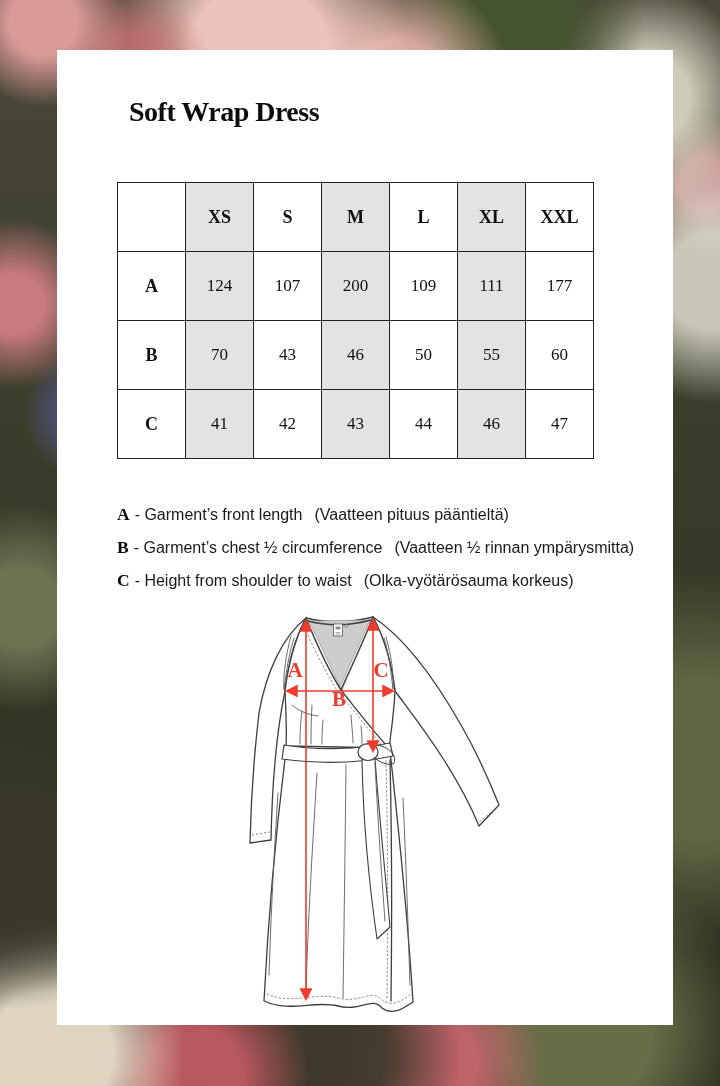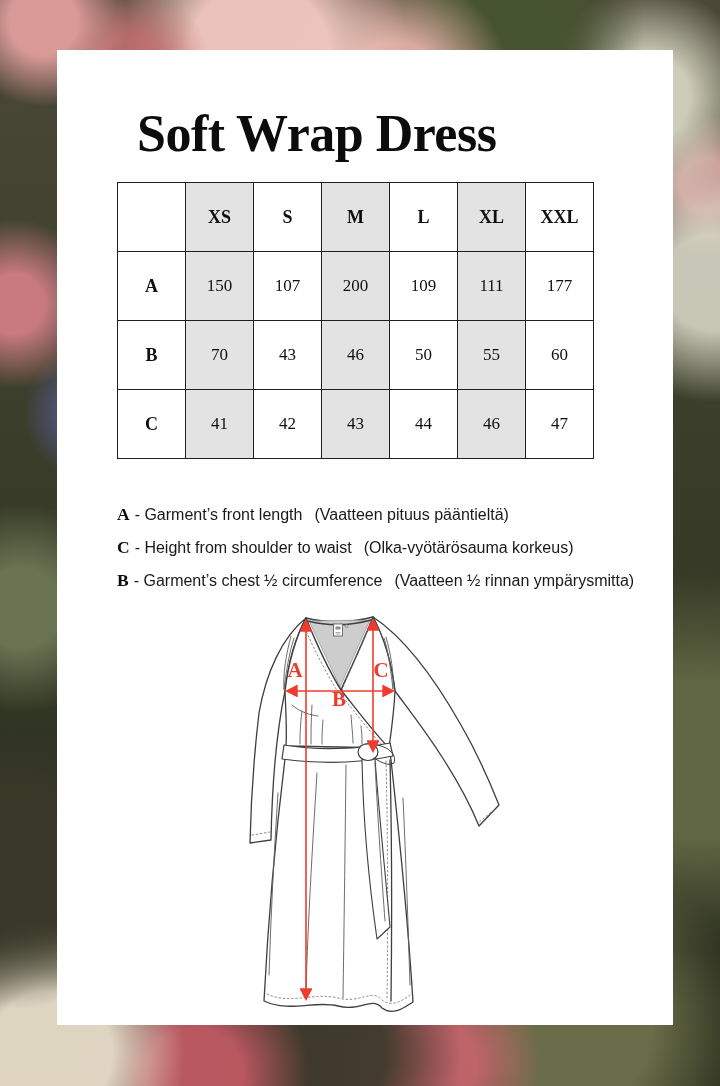--- a/index.html
+++ b/index.html
@@ -26,23 +26,23 @@
       radial-gradient(circle at 60% 98%, rgba(206,102,112,.88) 0 45px, rgba(206,102,112,0) 110px),
       radial-gradient(circle at 80% 95%, rgba(108,112,74,.95) 0 75px, rgba(108,112,74,0) 175px),
       radial-gradient(circle at 97% 70%, rgba(104,110,72,.85) 0 80px, rgba(104,110,72,0) 190px),
       linear-gradient(180deg,#4c4839 0%,#3a3e2a 38%,#262a1b 100%);
   }
   .card{
     position:absolute;left:57px;top:50px;width:616px;height:975px;
     background:#ffffff;
   }
   .title{
-    position:absolute;left:72px;top:46px;margin:8px;
+    position:absolute;left:72px;top:46px;margin:0;
     font-family:"Liberation Serif","DejaVu Serif",serif;
-    font-weight:700;font-size:52px;letter-spacing:-.5px;color:#0c0c0c;
+    font-weight:700;font-size:28px;letter-spacing:-.5px;color:#0c0c0c;
   }
   table.size{
     position:absolute;left:60px;top:132px;border-collapse:collapse;
   }
   table.size th,table.size td{
     width:68px;height:69px;box-sizing:border-box;
     border:1px solid #1f1f1f;text-align:center;vertical-align:middle;
     font-family:"Liberation Serif","DejaVu Serif",serif;
     font-size:17px;color:#101010;padding:5px;
   }
@@ -75,21 +75,21 @@
       <th></th>
       <th class="shade">XS</th>
       <th>S</th>
       <th class="shade">M</th>
       <th>L</th>
       <th class="shade">XL</th>
       <th>XXL</th>
     </tr>
     <tr>
       <td class="rowkey">A</td>
-      <td class="shade">150</td>
+      <td class="shade">124</td>
       <td>107</td>
       <td class="shade">200</td>
       <td>109</td>
       <td class="shade">111</td>
       <td>177</td>
     </tr>
     <tr>
       <td class="rowkey">B</td>
       <td class="shade">70</td>
       <td>43</td>
@@ -108,24 +108,24 @@
       <td>47</td>
     </tr>
   </tbody>
     </table>
 
   <div class="legend">
     <div class="legend-line">
       <span class="lkey">A</span><span class="ldesc">- Garment’s front length</span><span class="lalt">(Vaatteen pituus pääntieltä)</span>
     </div>
     <div class="legend-line">
-      <span class="lkey">C</span><span class="ldesc">- Height from shoulder to waist</span><span class="lalt">(Olka-vyötärösauma korkeus)</span>
+      <span class="lkey">B</span><span class="ldesc">- Garment’s chest ½ circumference</span><span class="lalt">(Vaatteen ½ rinnan ympärysmitta)</span>
     </div>
     <div class="legend-line">
-      <span class="lkey">B</span><span class="ldesc">- Garment’s chest ½ circumference</span><span class="lalt">(Vaatteen ½ rinnan ympärysmitta)</span>
+      <span class="lkey">C</span><span class="ldesc">- Height from shoulder to waist</span><span class="lalt">(Olka-vyötärösauma korkeus)</span>
     </div>
   </div>
 
   <svg class="dress" width="290" height="430" viewBox="0 0 290 430" xmlns="http://www.w3.org/2000/svg">
     <defs>
       <marker id="arr" viewBox="0 0 9 9" refX="7.5" refY="4.5" markerWidth="8" markerHeight="8" orient="auto-start-reverse">
         <path d="M0,0 L9,4.5 L0,9 Z" fill="#ee3b2d"></path>
       </marker>
     </defs>
 

